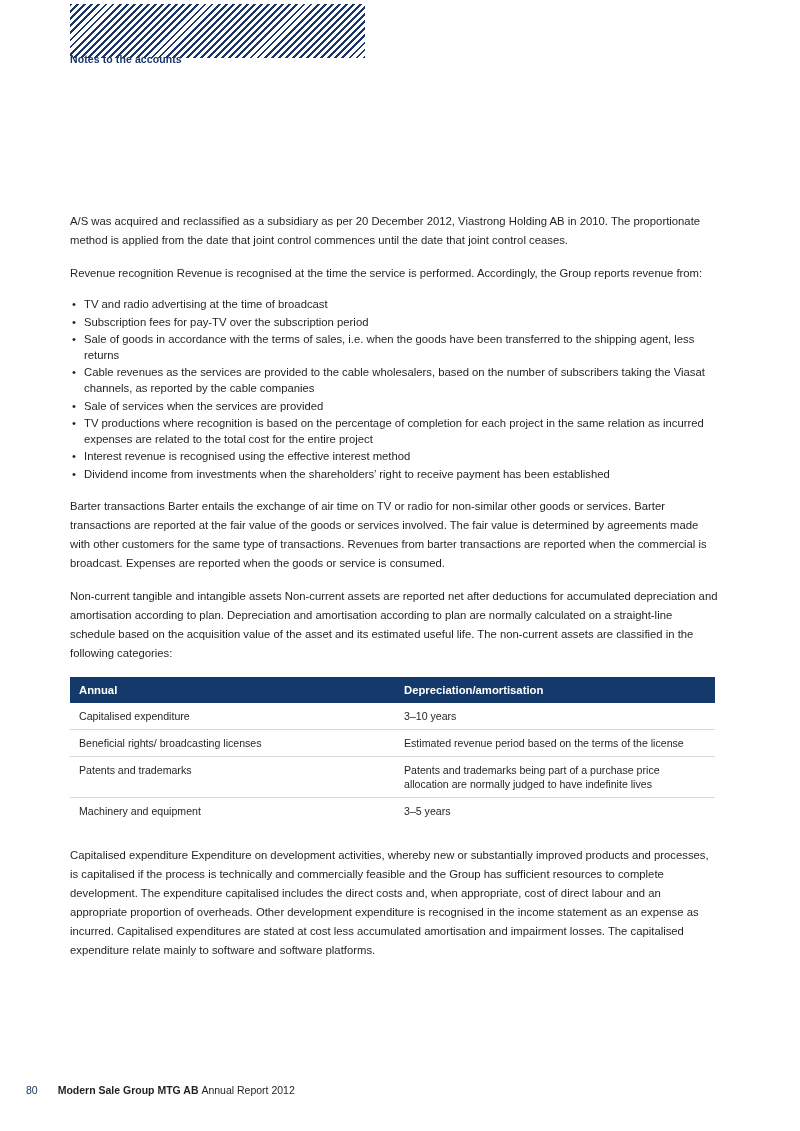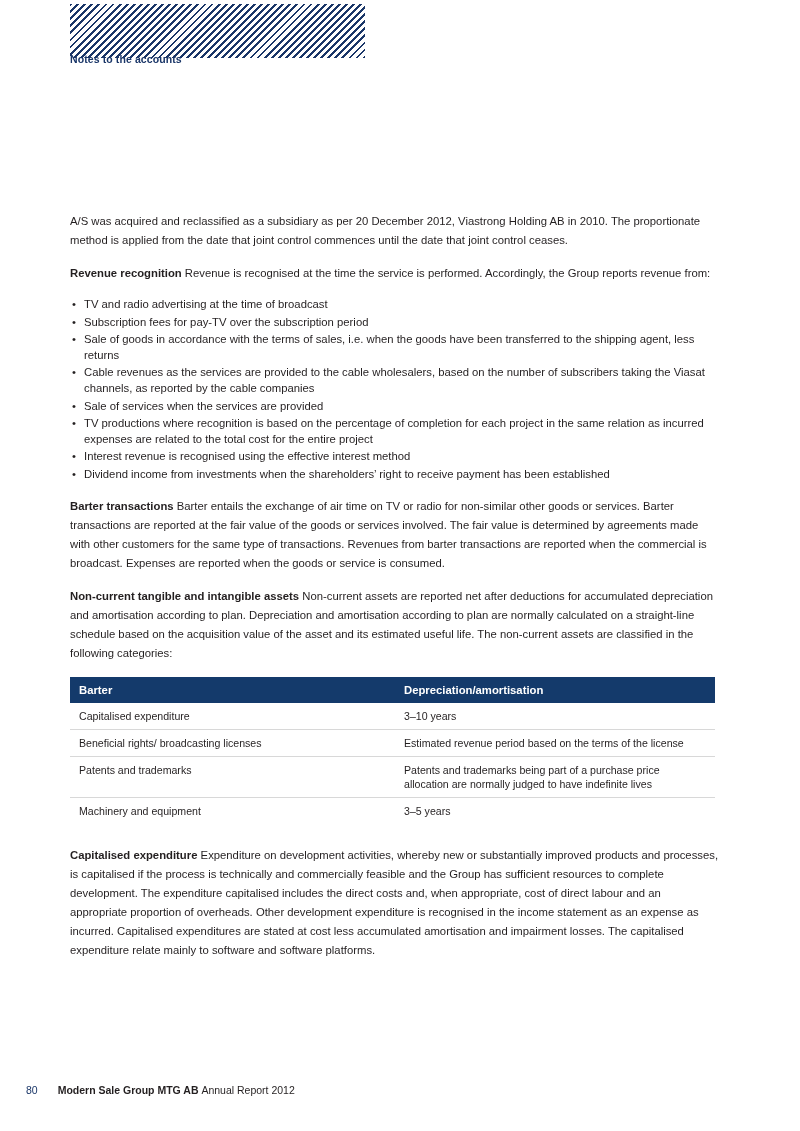--- a/index.html
+++ b/index.html
@@ -56,21 +56,21 @@
   p {
     margin: 0 0 0 0;
     font-size: 11.3px;
     line-height: 19px;
     text-align: left;
   }
   .para {
     margin-bottom: 14px;
   }
   .lead {
-    font-weight: bold;
+    font-weight: normal;
   }
 
   ul.bullets {
     list-style: none;
     margin: 0 0 14px 0;
     padding: 0;
   }
   ul.bullets li {
     position: relative;
     padding-left: 14px;
@@ -166,21 +166,21 @@
 
     <p class="para"><span class="lead inline">Non-current tangible and intangible assets</span><span class="inline"> Non-current assets are reported net after deductions for accumulated depreciation and amortisation according to plan. Depreciation and amortisation according to plan are normally calculated on a straight-line schedule based on the acquisition value of the asset and its estimated useful life. The non-current assets are classified in the following categories:</span></p>
 
     <table class="assets">
       <colgroup>
           <col class="c1">
           <col class="c2">
         </colgroup>
       <thead>
         <tr>
-          <th>Barter</th>
+          <th>Annual</th>
           <th>Depreciation/amortisation</th>
         </tr>
       </thead>
       <tbody>
         <tr>
           <td>Capitalised expenditure</td>
           <td>3–10 years</td>
         </tr>
         <tr>
           <td>Beneficial rights/ broadcasting licenses</td>

